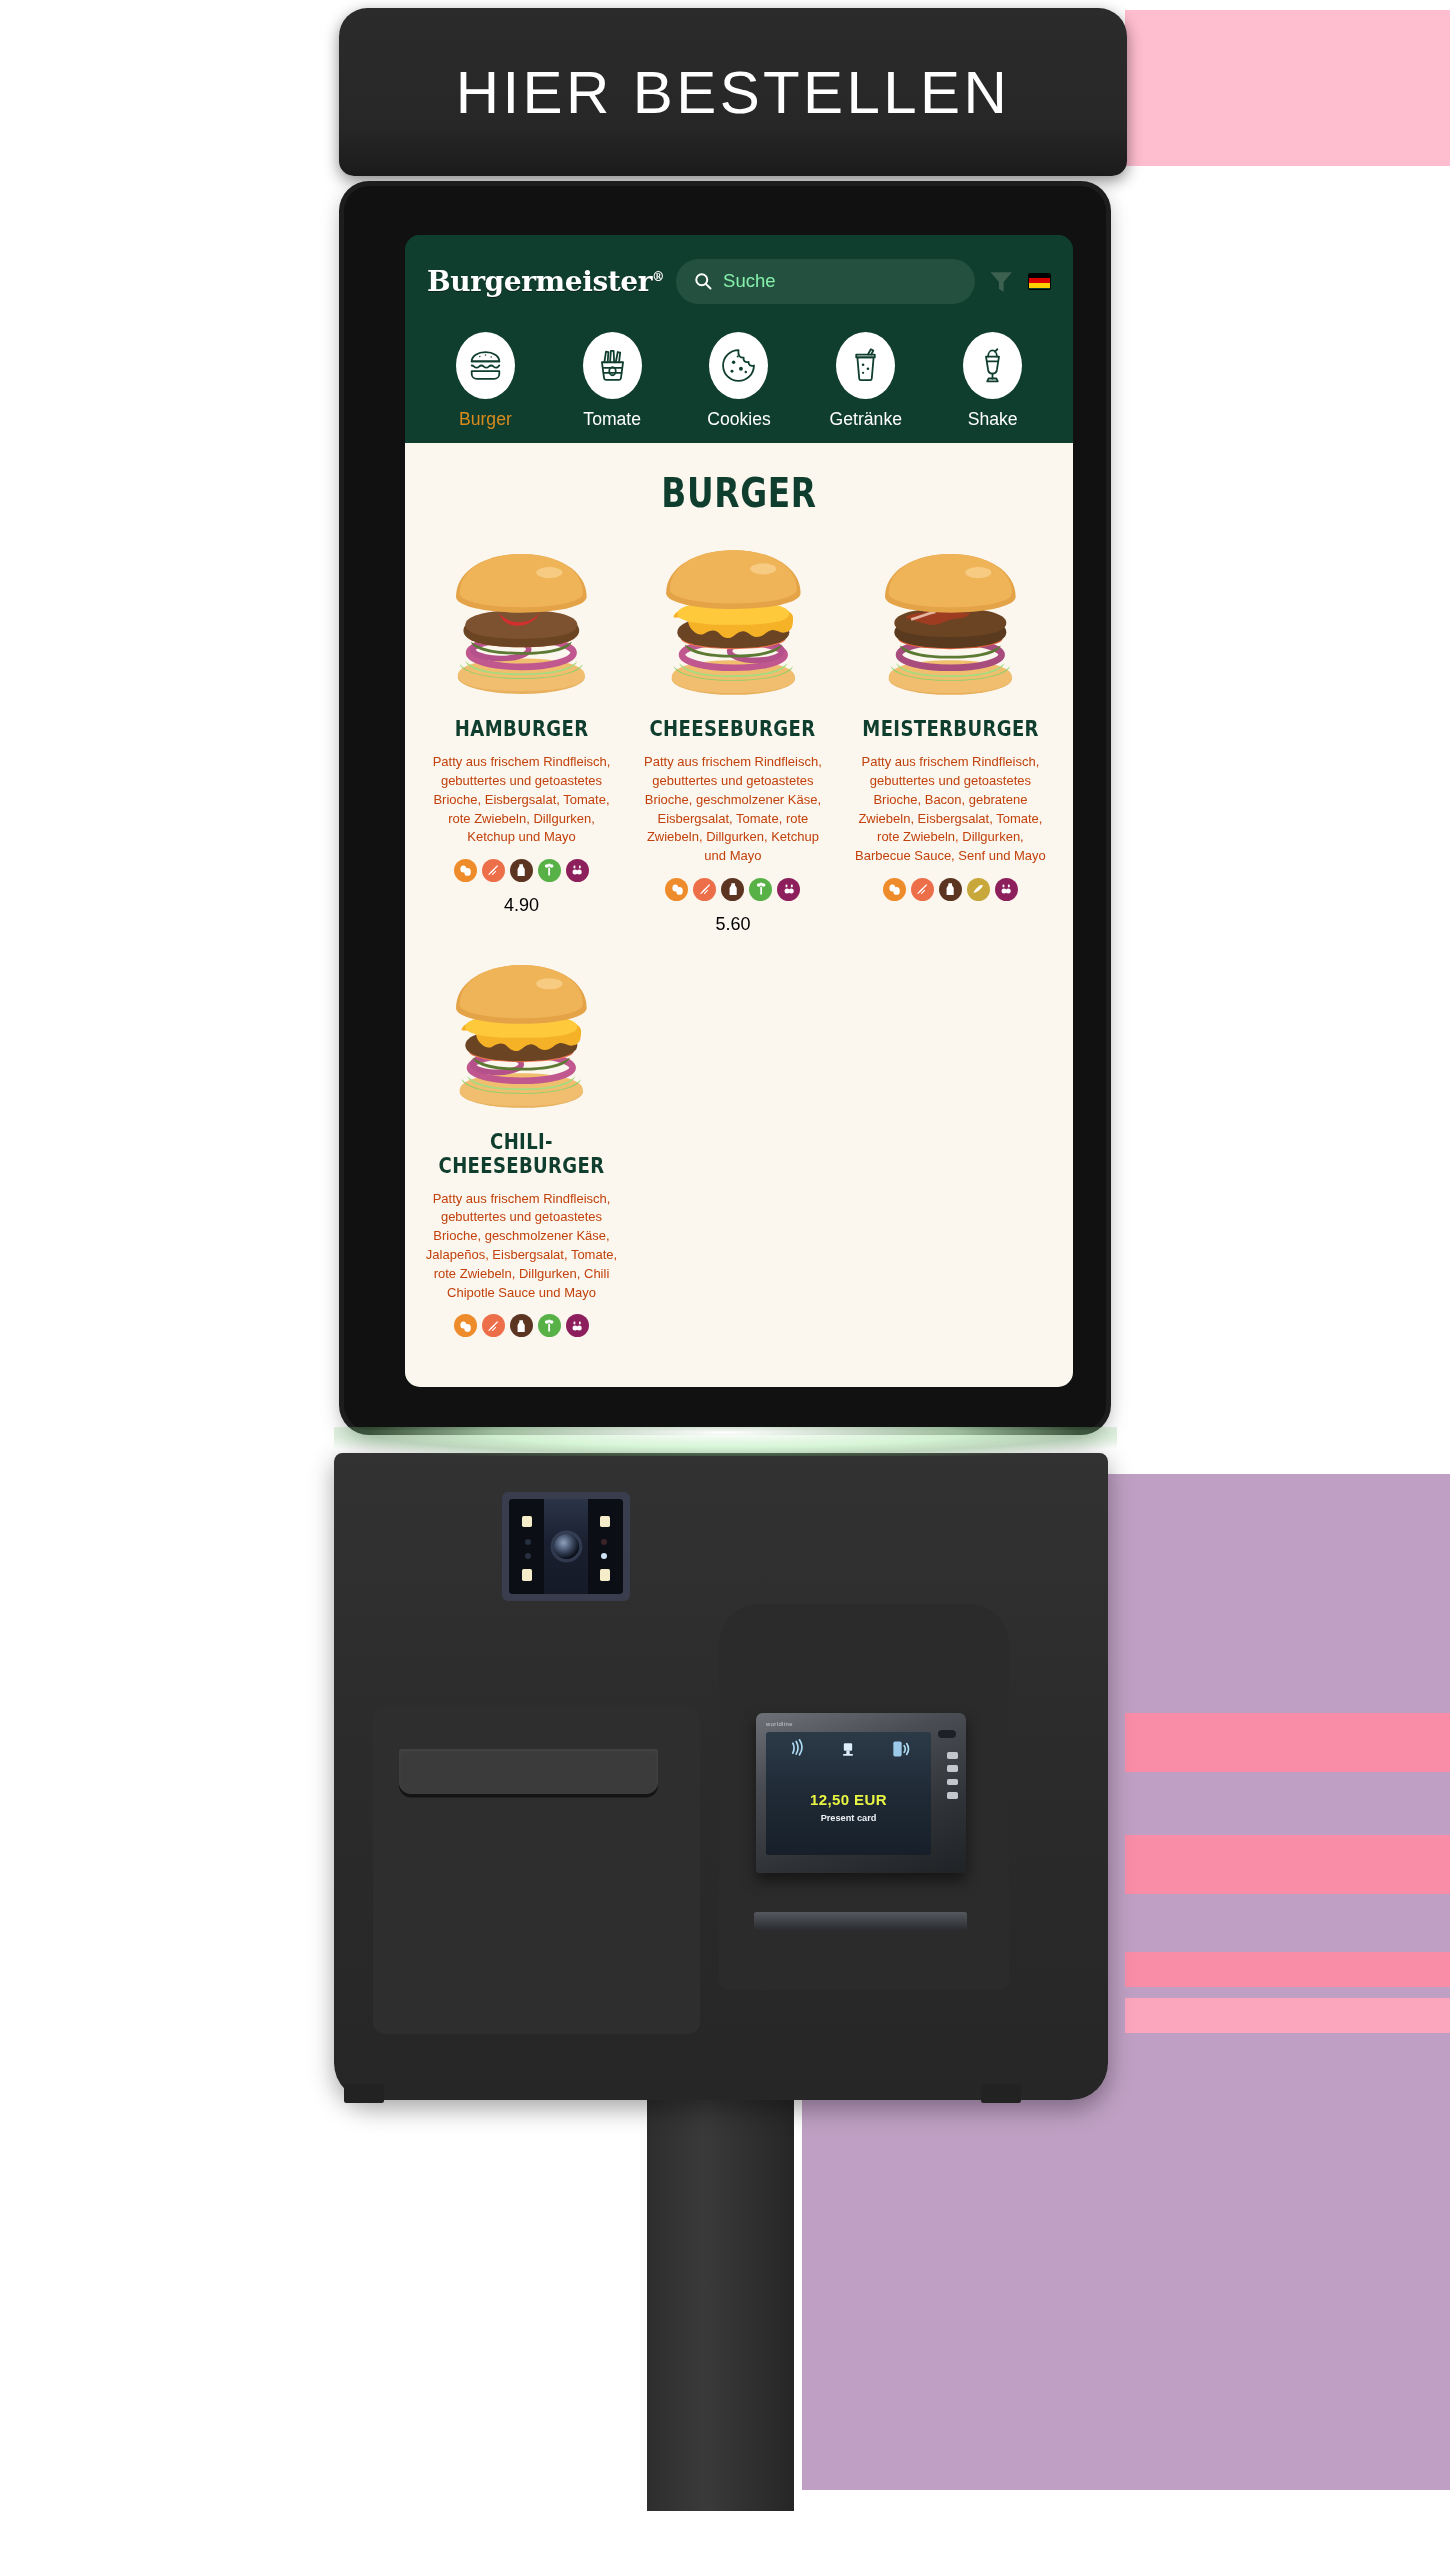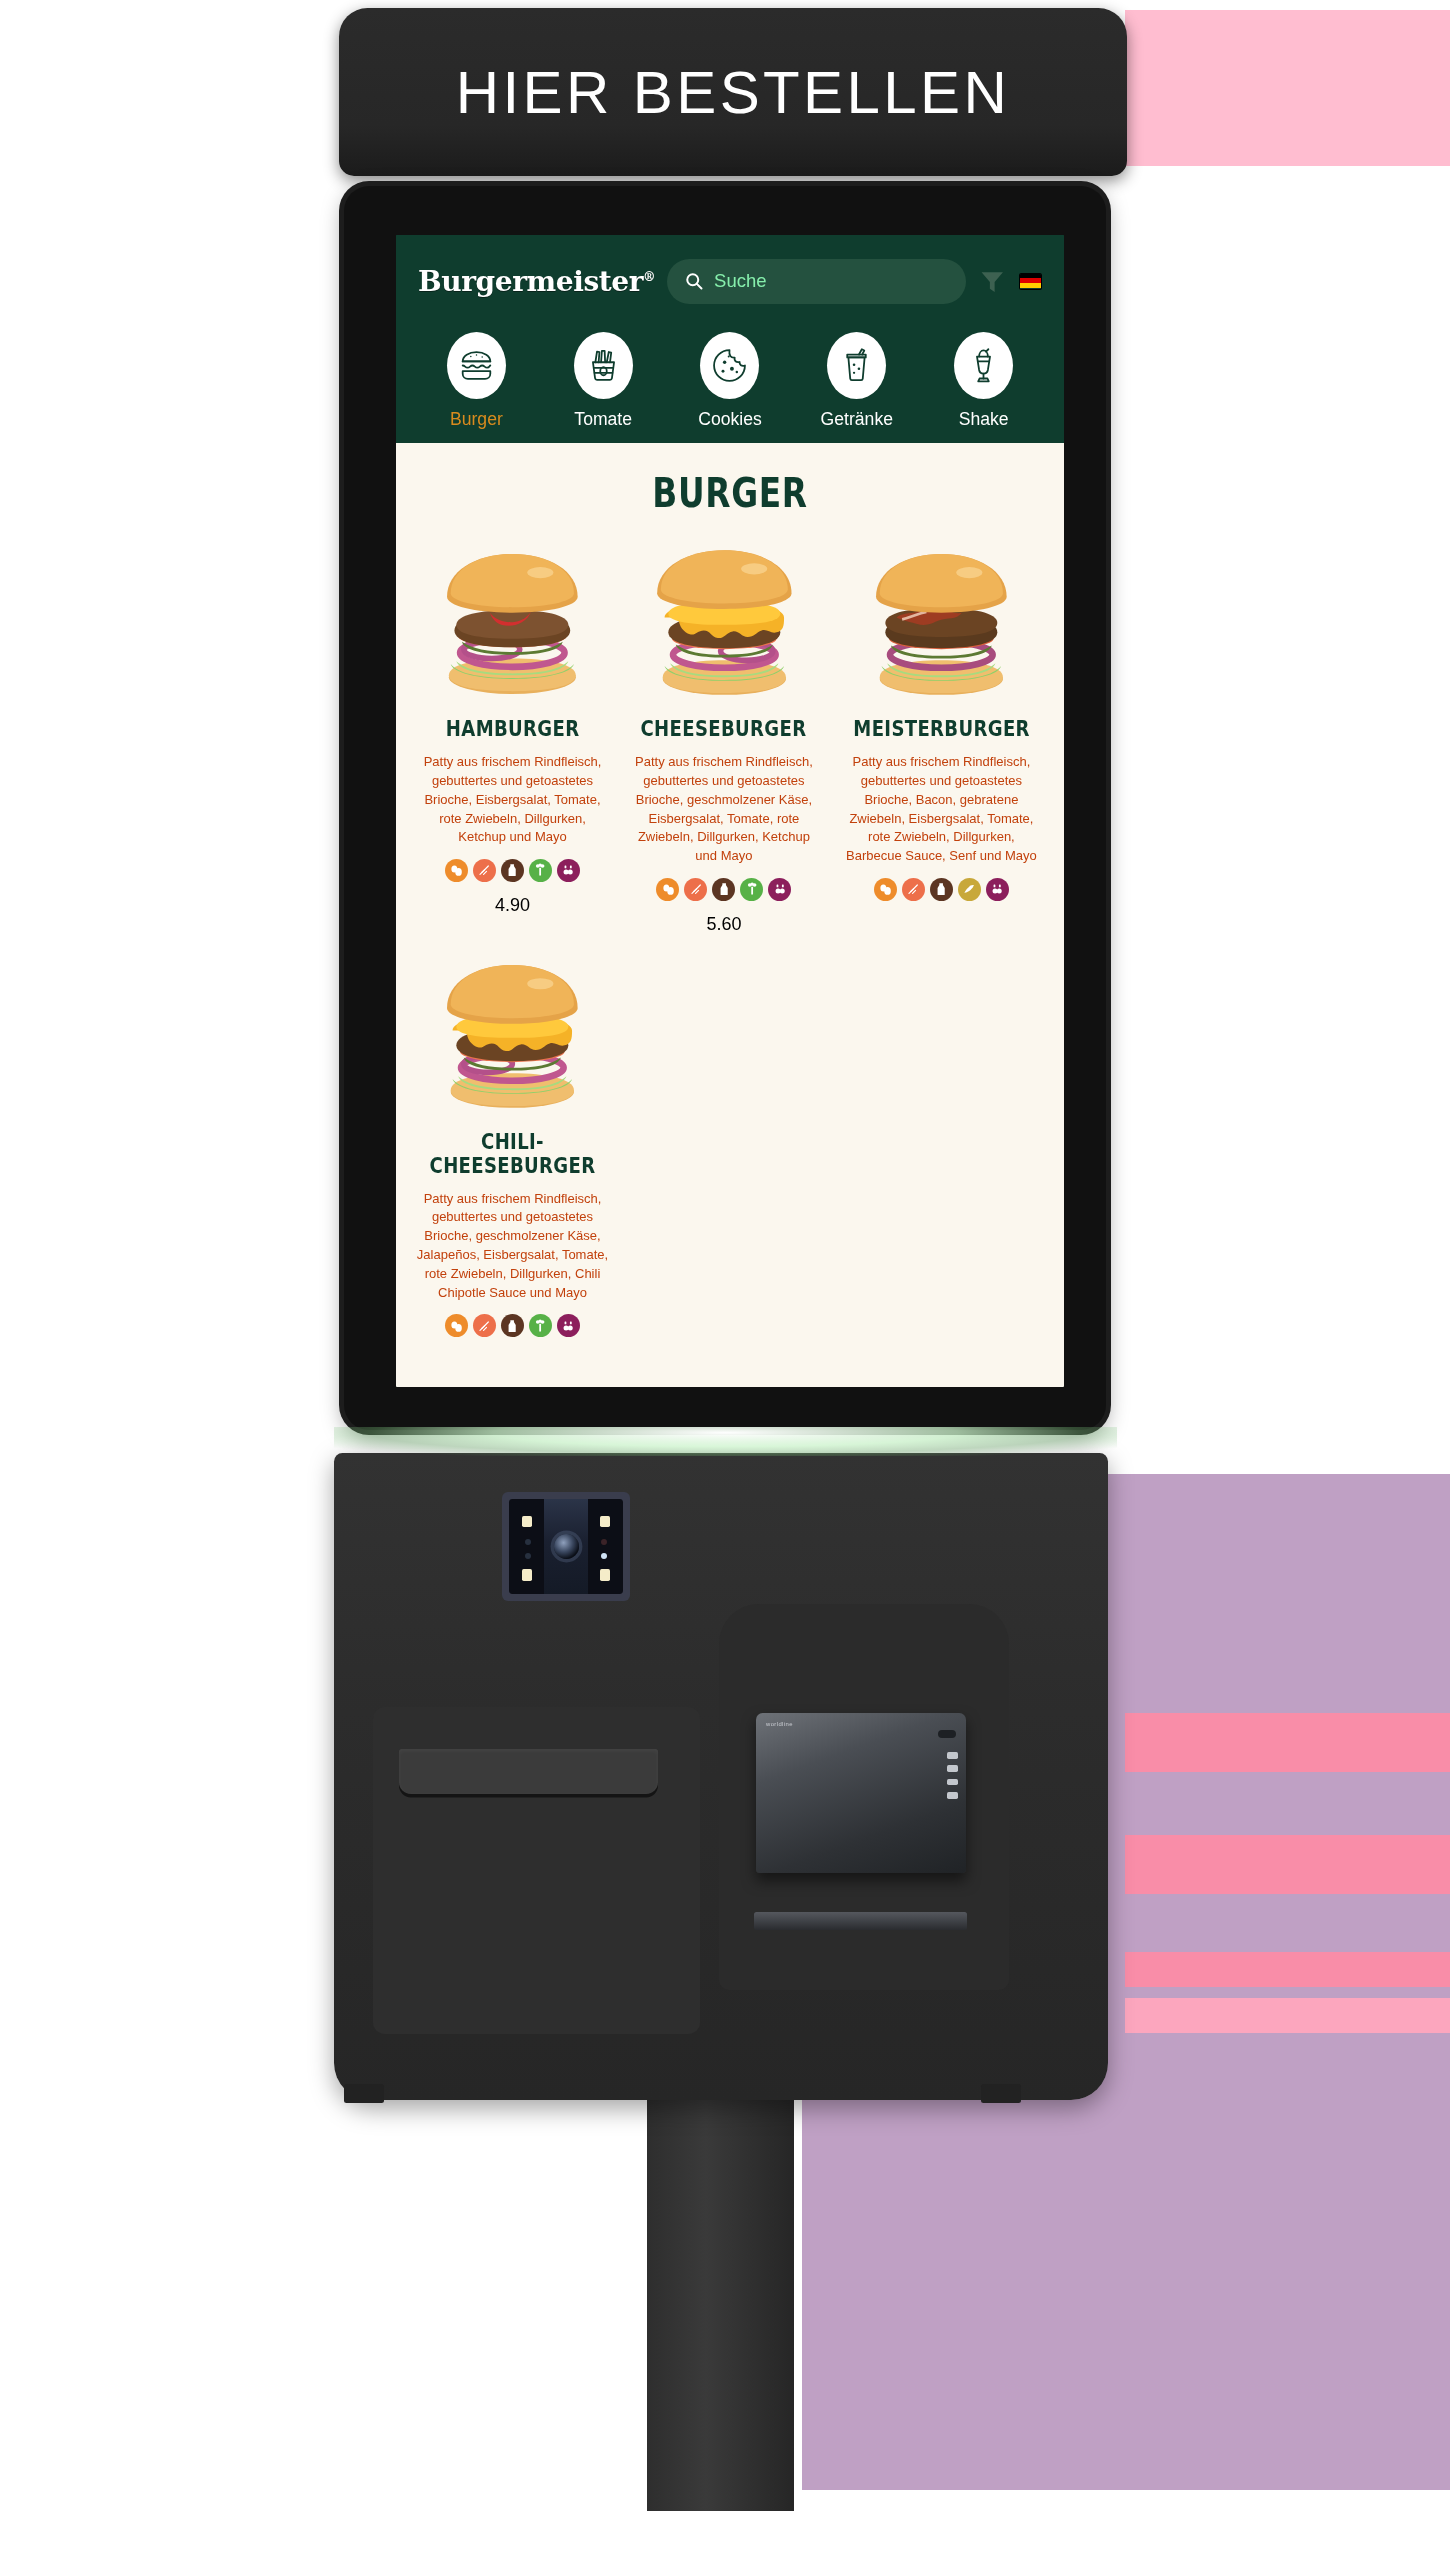--- a/index.html
+++ b/index.html
@@ -41,22 +41,22 @@
   }
 
   
   #screen-bezel {
     position:absolute; left:344px; top:186px; width:762px; height:1244px;
     background:#111; border-radius:25px;
     box-shadow:0 0 0 5px #1d1d1d, 0 6.7px 22px rgba(0,0,0,.4);
     z-index:6;
   }
   #screen {
-    position:absolute; left:52px; top:49px; width:668px; height:1152px;
-    background:#0F3D2E; border-radius:1px; overflow:hidden;
+    position:absolute; left:61px; top:49px; width:668px; height:1152px;
+    background:#0F3D2E; border-radius:15px; overflow:hidden;
   }
 
   
   #app-header {
     height:92px; background:#0F3D2E;
     display:flex; align-items:center; padding:0 22px; gap:11.8px;
   }
   #brand-logo {
     color:#fff; font-family:"DejaVu Serif", serif; font-weight:700;
     font-size:28px; letter-spacing:-0.4px; white-space:nowrap;
@@ -596,20 +596,41 @@
     </div>
   </div>
 
   <div id="printer-panel">
     <div id="printer-slot"></div>
   </div>
 
   <div id="card-housing">
     <div id="card-terminal">
       <div id="terminal-brand">worldline</div>
+      <div id="terminal-screen">
+        <div id="terminal-icons">
+          <svg viewBox="0 0 24 24" fill="none" stroke="#AEDCF5" stroke-width="2" stroke-linecap="round">
+            <path d="M7 17c2-4 2-8 0-12"></path>
+              <path d="M11 18c3-5 3-10 0-15"></path>
+              <path d="M15 19c4-6 4-12 0-18"></path>
+          </svg>
+          <svg viewBox="0 0 24 24" fill="#DDEEF9">
+            <rect x="7" y="5" width="10" height="9" rx="1.5"></rect>
+              <rect x="10" y="14" width="4" height="4"></rect>
+              <rect x="6" y="18" width="12" height="2.2" rx="1"></rect>
+          </svg>
+          <svg viewBox="0 0 24 24" fill="none" stroke="#AEDCF5" stroke-width="2" stroke-linecap="round">
+            <rect x="4" y="3" width="10" height="18" rx="2" fill="#9CC9E8" stroke="none"></rect>
+              <path d="M17 8c1.6 2.4 1.6 5.6 0 8"></path>
+              <path d="M20 5.5c2.6 3.8 2.6 9.2 0 13"></path>
+          </svg>
+        </div>
+        <div id="terminal-amount">12,50 EUR</div>
+        <div id="terminal-hint">Present card</div>
+      </div>
       <div id="terminal-speaker"></div>
       <div id="terminal-keys">
         <div class="tkey"></div>
         <div class="tkey"></div>
         <div class="tkey"></div>
         <div class="tkey"></div>
       </div>
     </div>
     <div id="card-slot-lip"></div>
   </div>

